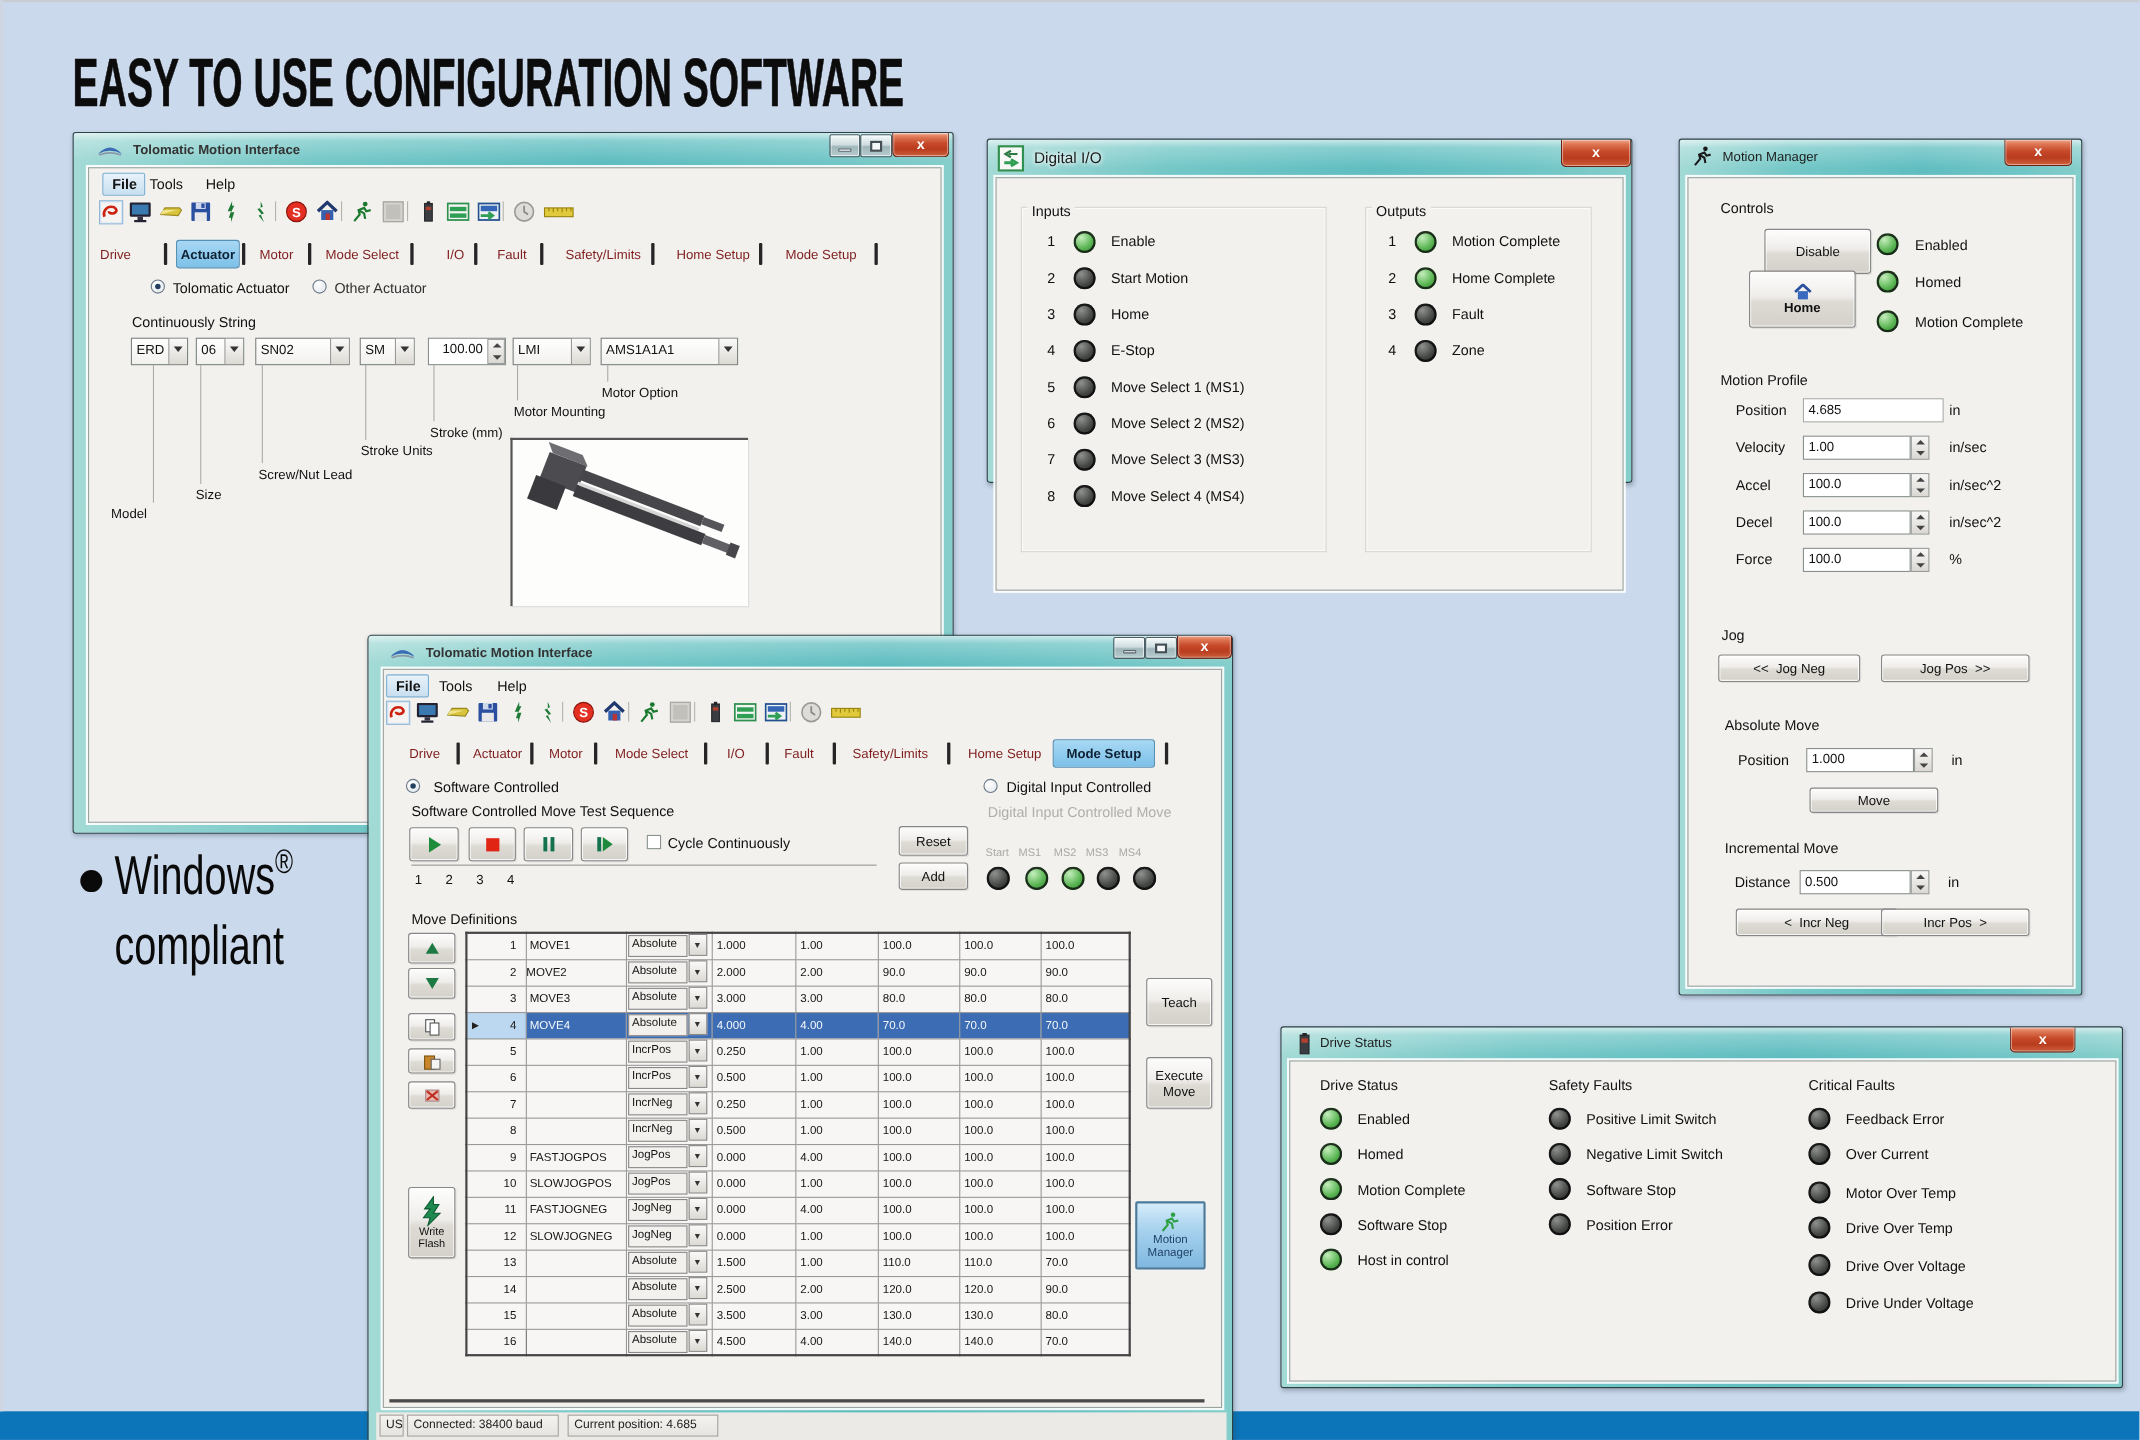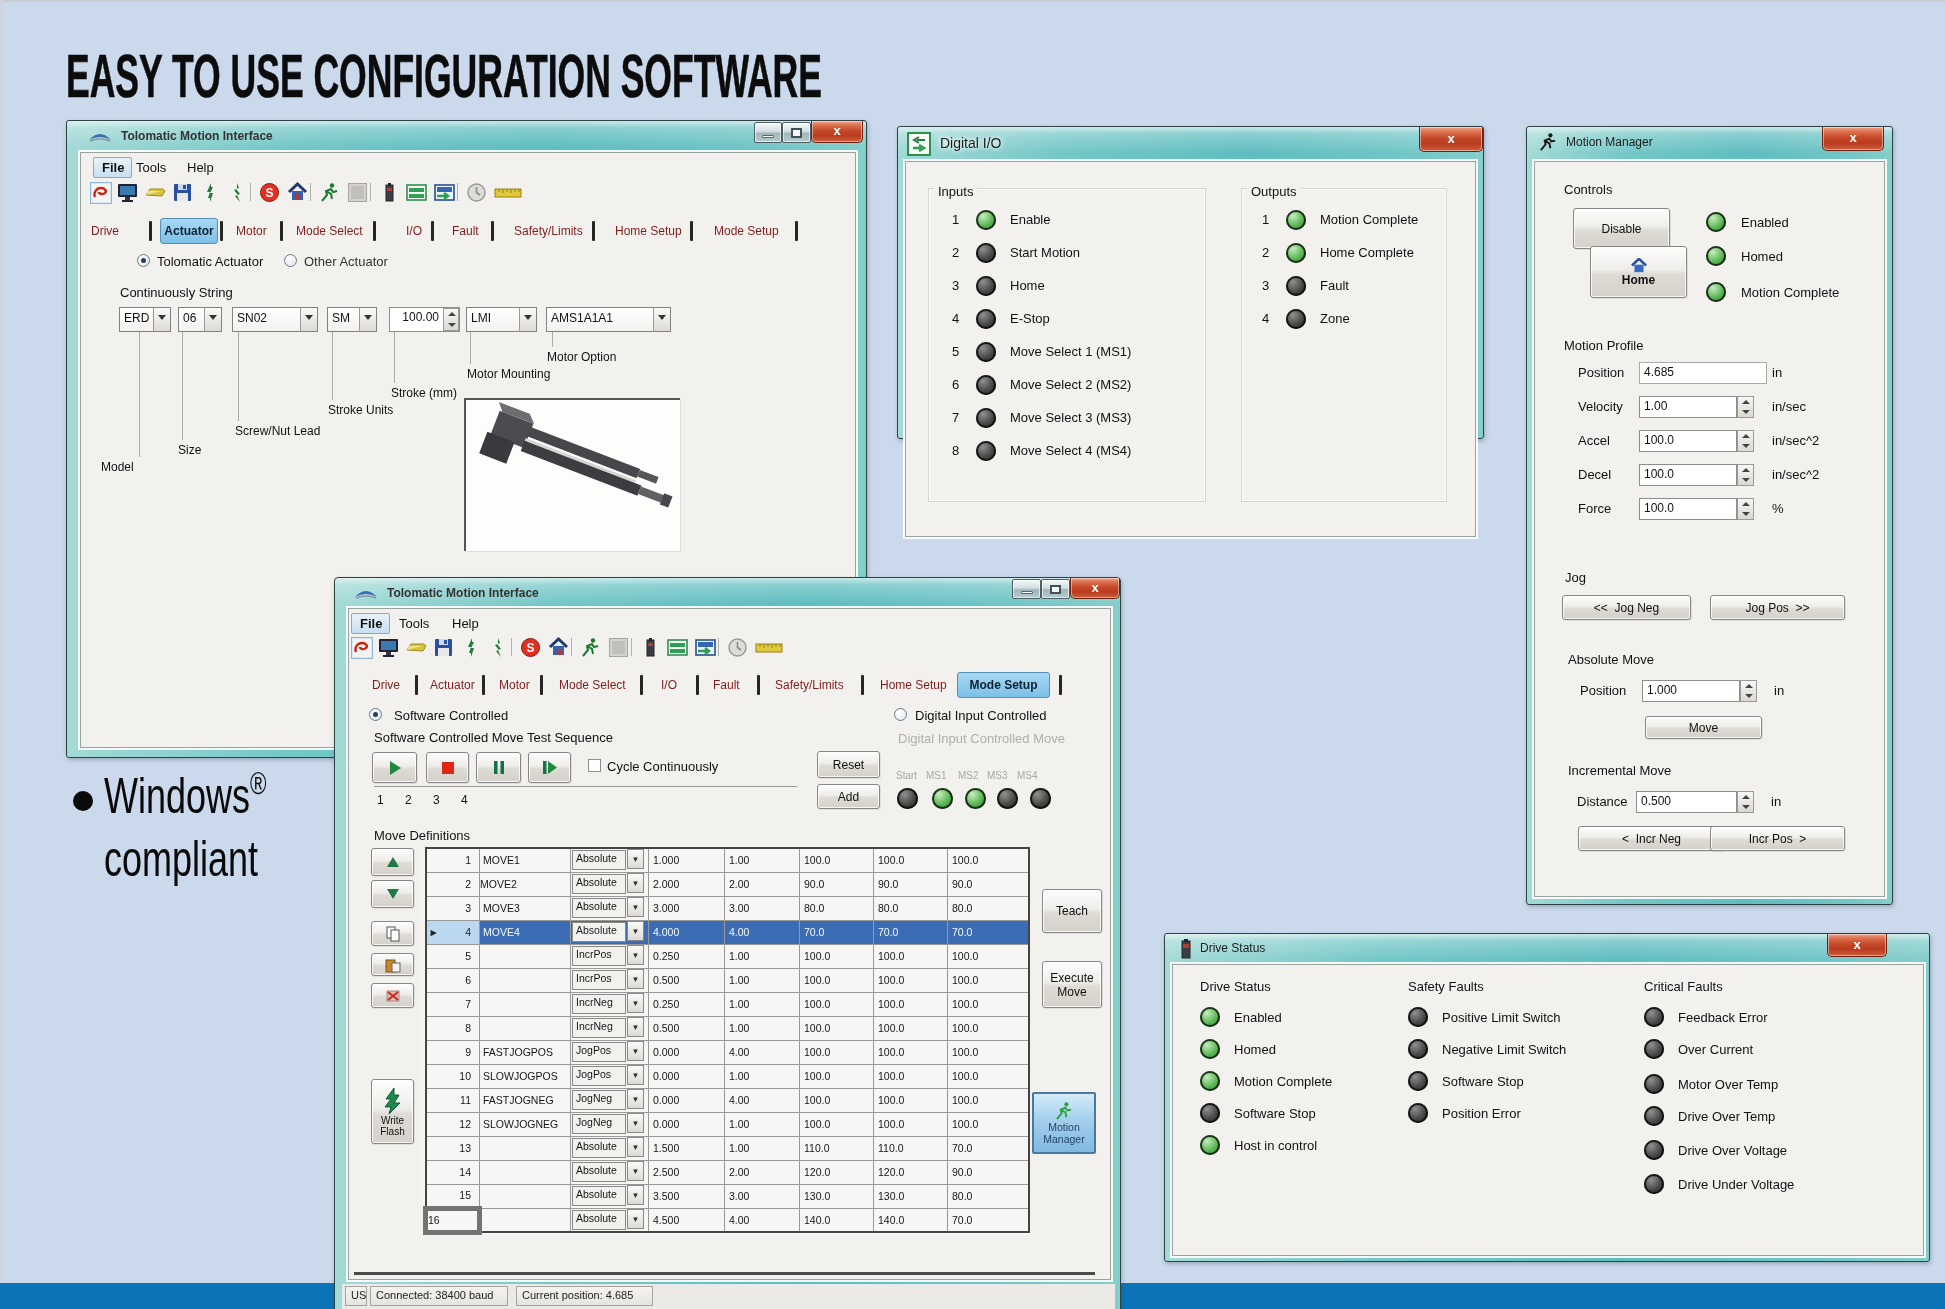--- a/index.html
+++ b/index.html
@@ -276,21 +276,21 @@
   </div>
 <div class="win" style="left:1526px;top:126px;width:367px;height:779px">
     <span class="a" style="left:11px;top:5px"><svg width="20" height="20" viewBox="0 0 21 21">
         <circle cx="13" cy="3.5" r="2.2" fill="#1a1a1a"></circle>
         <path d="M3 19 L8 13 L7 9 L12 7 L14 10 L18 9 M7 9 L12 12 L13 17" fill="none" stroke="#1a1a1a" stroke-width="2"></path>
       </svg></span>
     <span class="ttext" style="left:39px;top:8px">Motion Manager</span>
     <span class="xb" style="left:295px;top:0;width:62px;height:24px;line-height:22px">x</span>
     <div class="content" style="left:7px;top:34px;width:351px;height:736px">
       <span class="lab" style="left:29px;top:20px">Controls</span>
-      <span class="b" style="left:38px;top:46px;width:97px;height:41px">Disable</span>
+      <span class="b" style="left:69px;top:46px;width:97px;height:41px">Disable</span>
       <span class="led g" style="left:171px;top:50px"></span>
       <span class="lab" style="left:206px;top:53px">Enabled</span>
       <span class="b" style="left:55px;top:84px;width:97px;height:52px;flex-direction:column">
         <svg width="18" height="15" viewBox="0 0 21 18">
           <path d="M2 9 L10.5 1 L19 9" fill="none" stroke="#2a50a0" stroke-width="3"></path>
           <rect x="5" y="8" width="11" height="9" fill="#3a6ac0"></rect>
         </svg>
         <span style="font-weight:bold">Home</span>
       </span>
       <span class="led g" style="left:171px;top:84px"></span>
@@ -697,21 +697,21 @@
             <td style="border:1px solid #999;text-align:right;padding:0 8px 0 0">15</td>
             <td style="border:1px solid #999;padding:1px 3px"></td>
             <td style="border:1px solid #999;padding:0"><span style="display:inline-block;width:54px;height:20px;border:1px solid #888;background:#f2f1ee;margin:1px;padding:1px 3px">Absolute</span><span style="display:inline-block;width:17px;height:20px;border:1px solid #888;background:linear-gradient(180deg,#fafaf9,#dddad4);color:#333;text-align:center;font-size:8px;line-height:20px;vertical-align:top">▼</span></td>
             <td style="border:1px solid #999;padding:1px 4px">3.500</td>
             <td style="border:1px solid #999;padding:1px 4px">3.00</td>
             <td style="border:1px solid #999;padding:1px 4px">130.0</td>
             <td style="border:1px solid #999;padding:1px 4px">130.0</td>
             <td style="border:1px solid #999;padding:1px 4px">80.0</td>
           </tr>
           <tr style="height:24px;">
-            <td style="border:5px solid #737373;padding:0 8px 0 0">16</td>
+            <td style="border:1px solid #737373;text-align:right;padding:0 8px 0 0">16</td>
             <td style="border:1px solid #999;padding:1px 3px"></td>
             <td style="border:1px solid #999;padding:0"><span style="display:inline-block;width:54px;height:20px;border:1px solid #888;background:#f2f1ee;margin:1px;padding:1px 3px">Absolute</span><span style="display:inline-block;width:17px;height:20px;border:1px solid #888;background:linear-gradient(180deg,#fafaf9,#dddad4);color:#333;text-align:center;font-size:8px;line-height:20px;vertical-align:top">▼</span></td>
             <td style="border:1px solid #999;padding:1px 4px">4.500</td>
             <td style="border:1px solid #999;padding:1px 4px">4.00</td>
             <td style="border:1px solid #999;padding:1px 4px">140.0</td>
             <td style="border:1px solid #999;padding:1px 4px">140.0</td>
             <td style="border:1px solid #999;padding:1px 4px">70.0</td>
           </tr>
         </tbody>
       </table>

